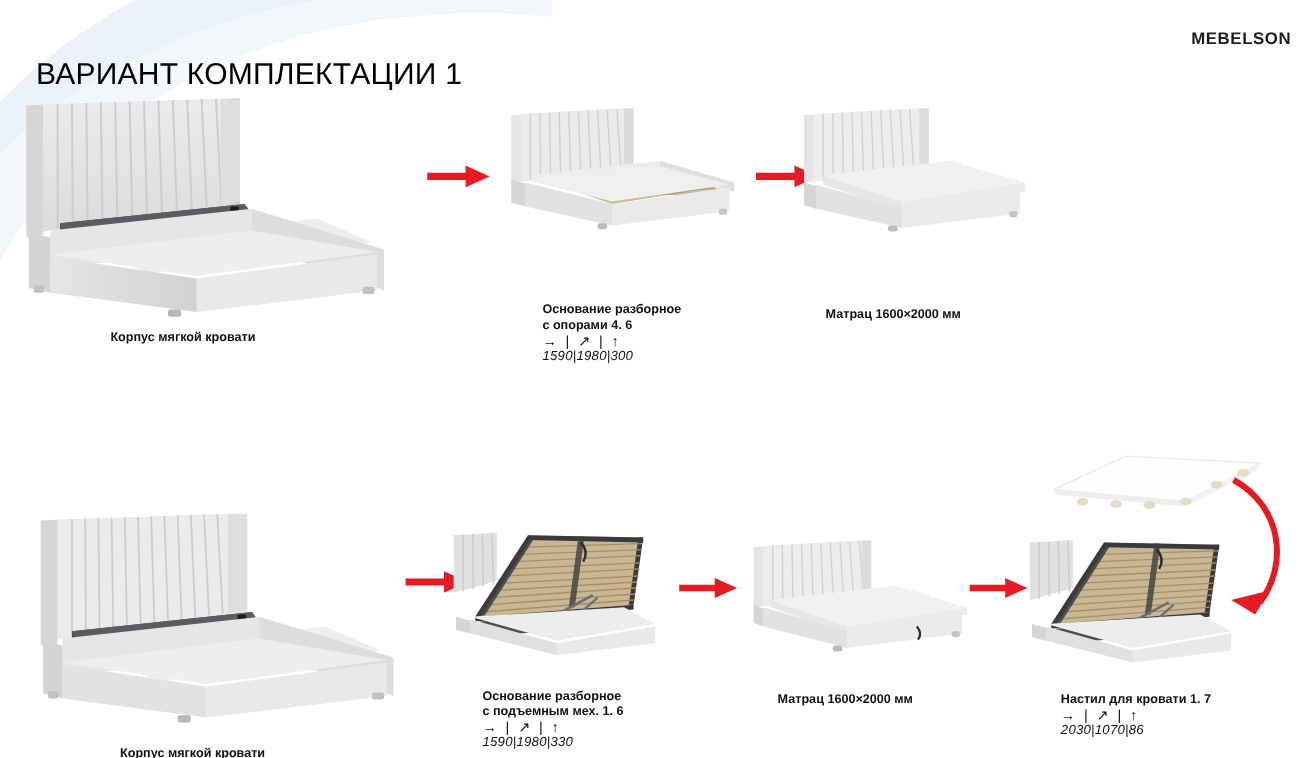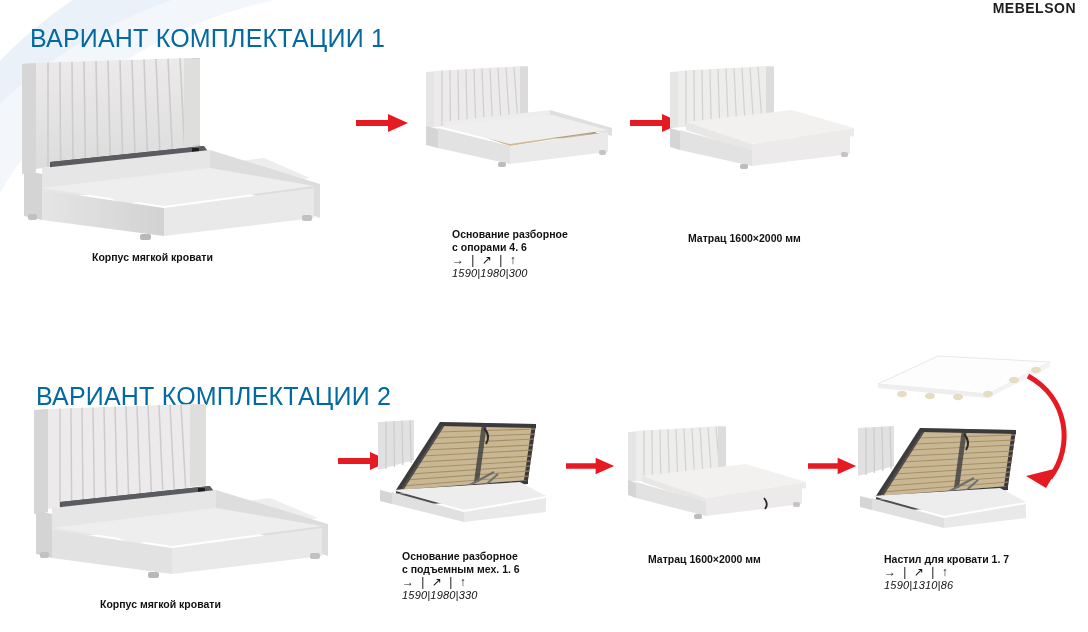--- a/index.html
+++ b/index.html
@@ -5,39 +5,39 @@
   html, body {
     margin: 0; padding: 0;
     background: #ffffff;
   }
   body {
     width: 1088px; height: 632px;
     position: relative; overflow: hidden;
     font-family: "Liberation Sans", sans-serif;
     color: #1a1a1a;
   }
-  .page { position: absolute; inset: 0; }
+  .page { position: absolute; inset: 0; margin-top: 24px; }
 
   
   .watermark {
     position: absolute; left: -60px; top: -150px;
     width: 520px; height: 420px;
     pointer-events: none;
   }
 
   .brand {
     position: absolute; right: 12px; top: 0px;
     font-size: 14px; font-weight: bold; letter-spacing: .5px;
     color: #1d1d1b;
   }
 
   .section-title {
     position: absolute;
     font-size: 25px; font-weight: 400; letter-spacing: .2px;
-    color: #0369a1;
+    color: #000000;
     white-space: nowrap;
   }
   #title-1 { left: 30px; top: 24px; }
   #title-2 { left: 36px; top: 382px; }
 
   .caption {
     position: absolute;
     font-size: 10.5px; font-weight: bold; line-height: 13px;
     color: #111; white-space: nowrap;
   }
@@ -223,21 +223,20 @@
       <path d="M6 70 L16 73 L16 92 L6 89 Z" fill="#d6d5d5"></path>
       <rect x="76" y="106" width="8" height="5" rx="2" fill="#bdbcbc"></rect>
       <rect x="177" y="94" width="7" height="5" rx="2" fill="#c5c4c4"></rect>
     </svg>
   </div>
 
   <div class="caption" style="left:688px; top:232px;">
     <div>Матрац 1600×2000 мм</div>
   </div>
 
-  <div class="section-title" id="title-2">ВАРИАНТ КОМПЛЕКТАЦИИ 2</div>
 
   <div class="bed" style="left:26px; top:398px;">
     <svg width="320" height="180" viewBox="0 0 320 180">
       <path d="M8 12 L180 6 L180 88 L8 110 Z" fill="#e4e3e3"></path>
       <path d="M8 12 L22 11 L22 114 L8 116 Z" fill="#d7d6d6"></path>
       <g>
         <path d="M22 11 L172 6 L172 89 L22 111 Z" fill="#eceaea"></path>
         <g stroke="#cdcccc" stroke-width="1.5" fill="none">
           <path d="M34 10.6 L34 109"></path>
             <path d="M45 10.2 L45.6 107"></path>
@@ -437,16 +436,16 @@
       <path d="M14 98 L86 118 L86 128 L14 110 Z" fill="#e1e0e0"></path>
       <path d="M86 118 L168 104 L168 118 L86 128 Z" fill="#eae9e9"></path>
       <path d="M14 96 L86 116 L168 102 L142 88 Z" fill="#eeeded"></path>
       <path d="M2 96 L14 99 L14 110 L2 107 Z" fill="#d6d5d5"></path>
     </svg>
   </div>
 
   <div class="caption" style="left:884px; top:553px;">
     <div>Настил для кровати 1. 7</div>
     <div class="axis">→ | ↗ | ↑</div>
-    <div class="dims">1590|1310|86</div>
+    <div class="dims">2030|1070|86</div>
   </div>
 
 </div>
 
 </body></html>

